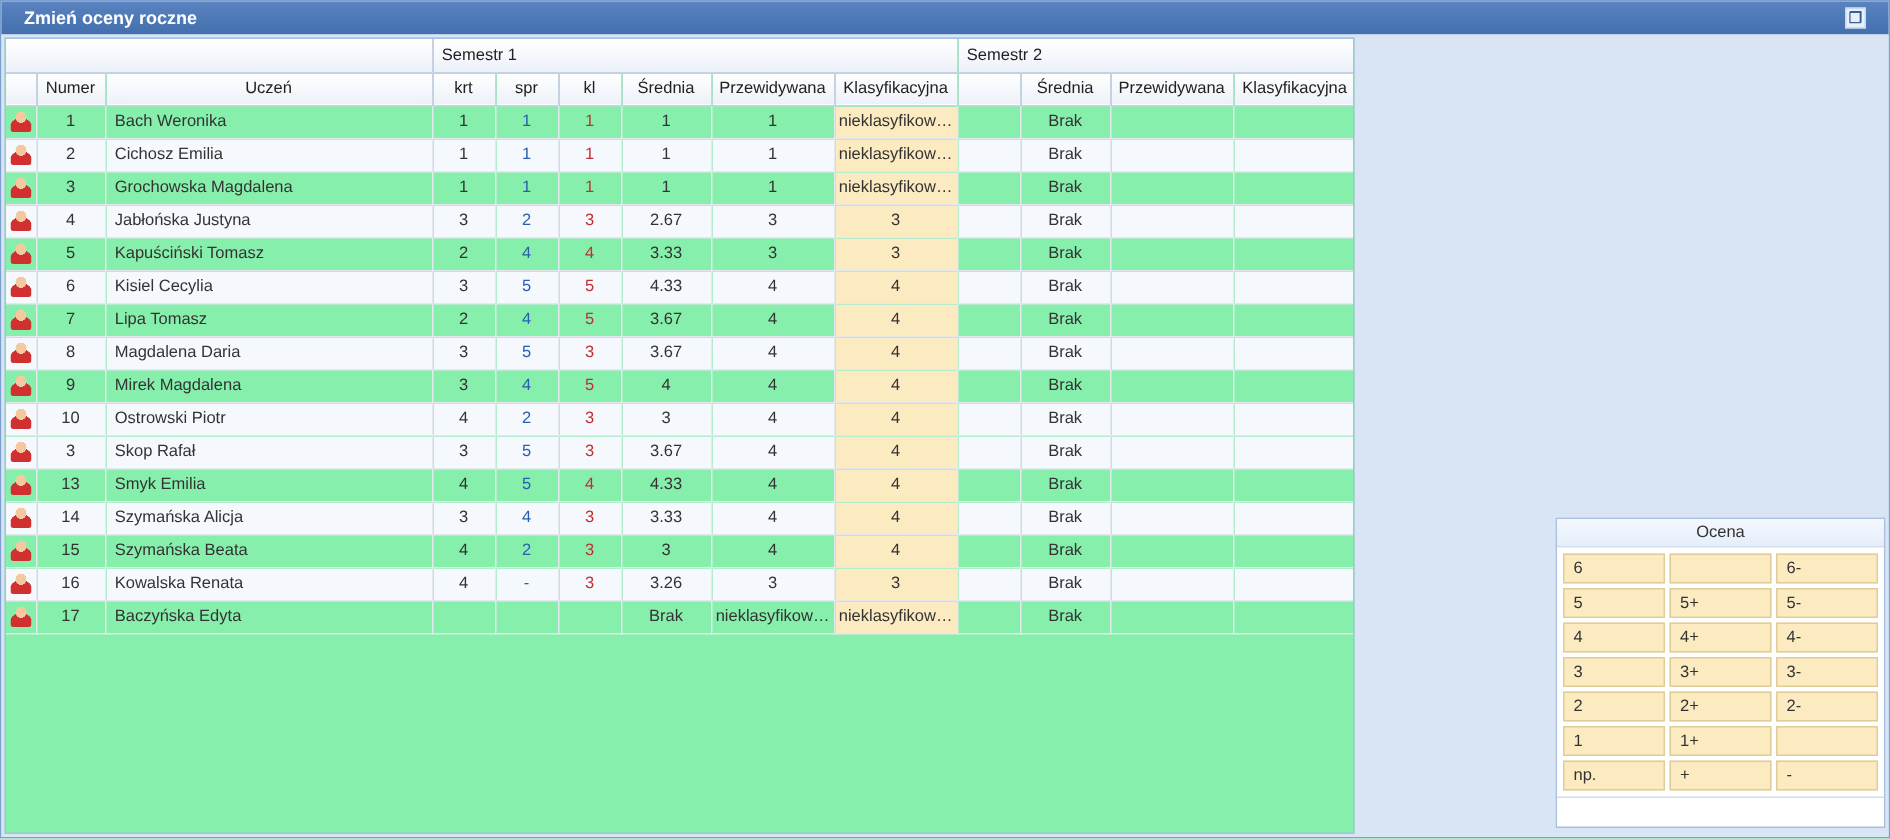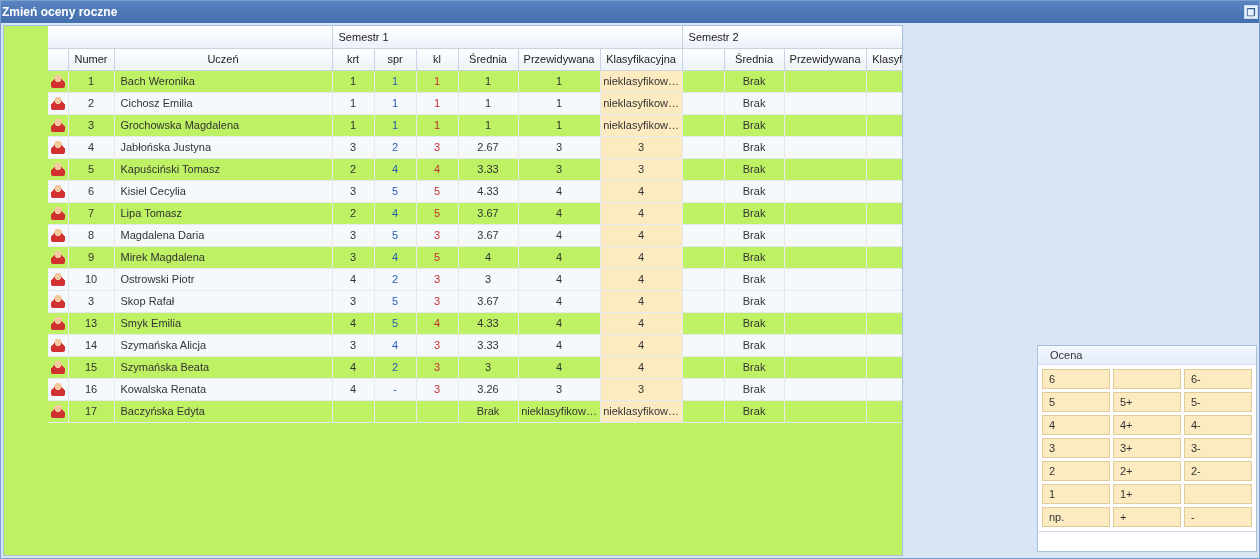--- a/index.html
+++ b/index.html
@@ -14,21 +14,21 @@
     width: 1260px;
     height: 559px;
     border: 1px solid #7a9fcf;
     display: flex;
     flex-direction: column;
   }
   .titlebar {
     background: linear-gradient(#5a83c0, #426fad);
     color: #fff;
     font-weight: bold;
-    padding: 4px 1px;
+    padding: 4px 15px;
     display: flex;
     justify-content: space-between;
     align-items: center;
     font-size: 12px;
   }
   .titlebar .tool {
     width: 14px;
     height: 14px;
     border: 1px solid #c8d8ef;
     background: #e8f0fb;
@@ -38,35 +38,36 @@
   }
   .body {
     flex: 1;
     background: #d9e5f5;
     padding: 2px;
     display: flex;
     gap: 4px;
     overflow: hidden;
   }
   .grid-wrap {
-    background: #bef264;
+    background: #86efac;
     border: 1px solid #a9bfde;
     flex: 0 0 900px;
     overflow: hidden;
-    display:flex;flex-direction:column;padding-left:44px;
+    display:flex;flex-direction:column;
   }
   .spacer { flex:1; }
   .right-col { flex:0 0 220px; display:flex;flex-direction:column; }
   .grade-panel {
     background:#fff;
     border:1px solid #a9bfde;
     margin-top:auto;
     margin-bottom:4px;
   }
   .grade-panel .hdr {
+    text-align:center;
     font-size:11px;
     padding:3px 12px;
     border-bottom:1px solid #d2dded;
     background:linear-gradient(#f5f9ff,#e4edfa);
   }
   .grade-grid {
     display:grid;
     grid-template-columns: repeat(3, 1fr);
     gap:3px;
     padding:4px;

